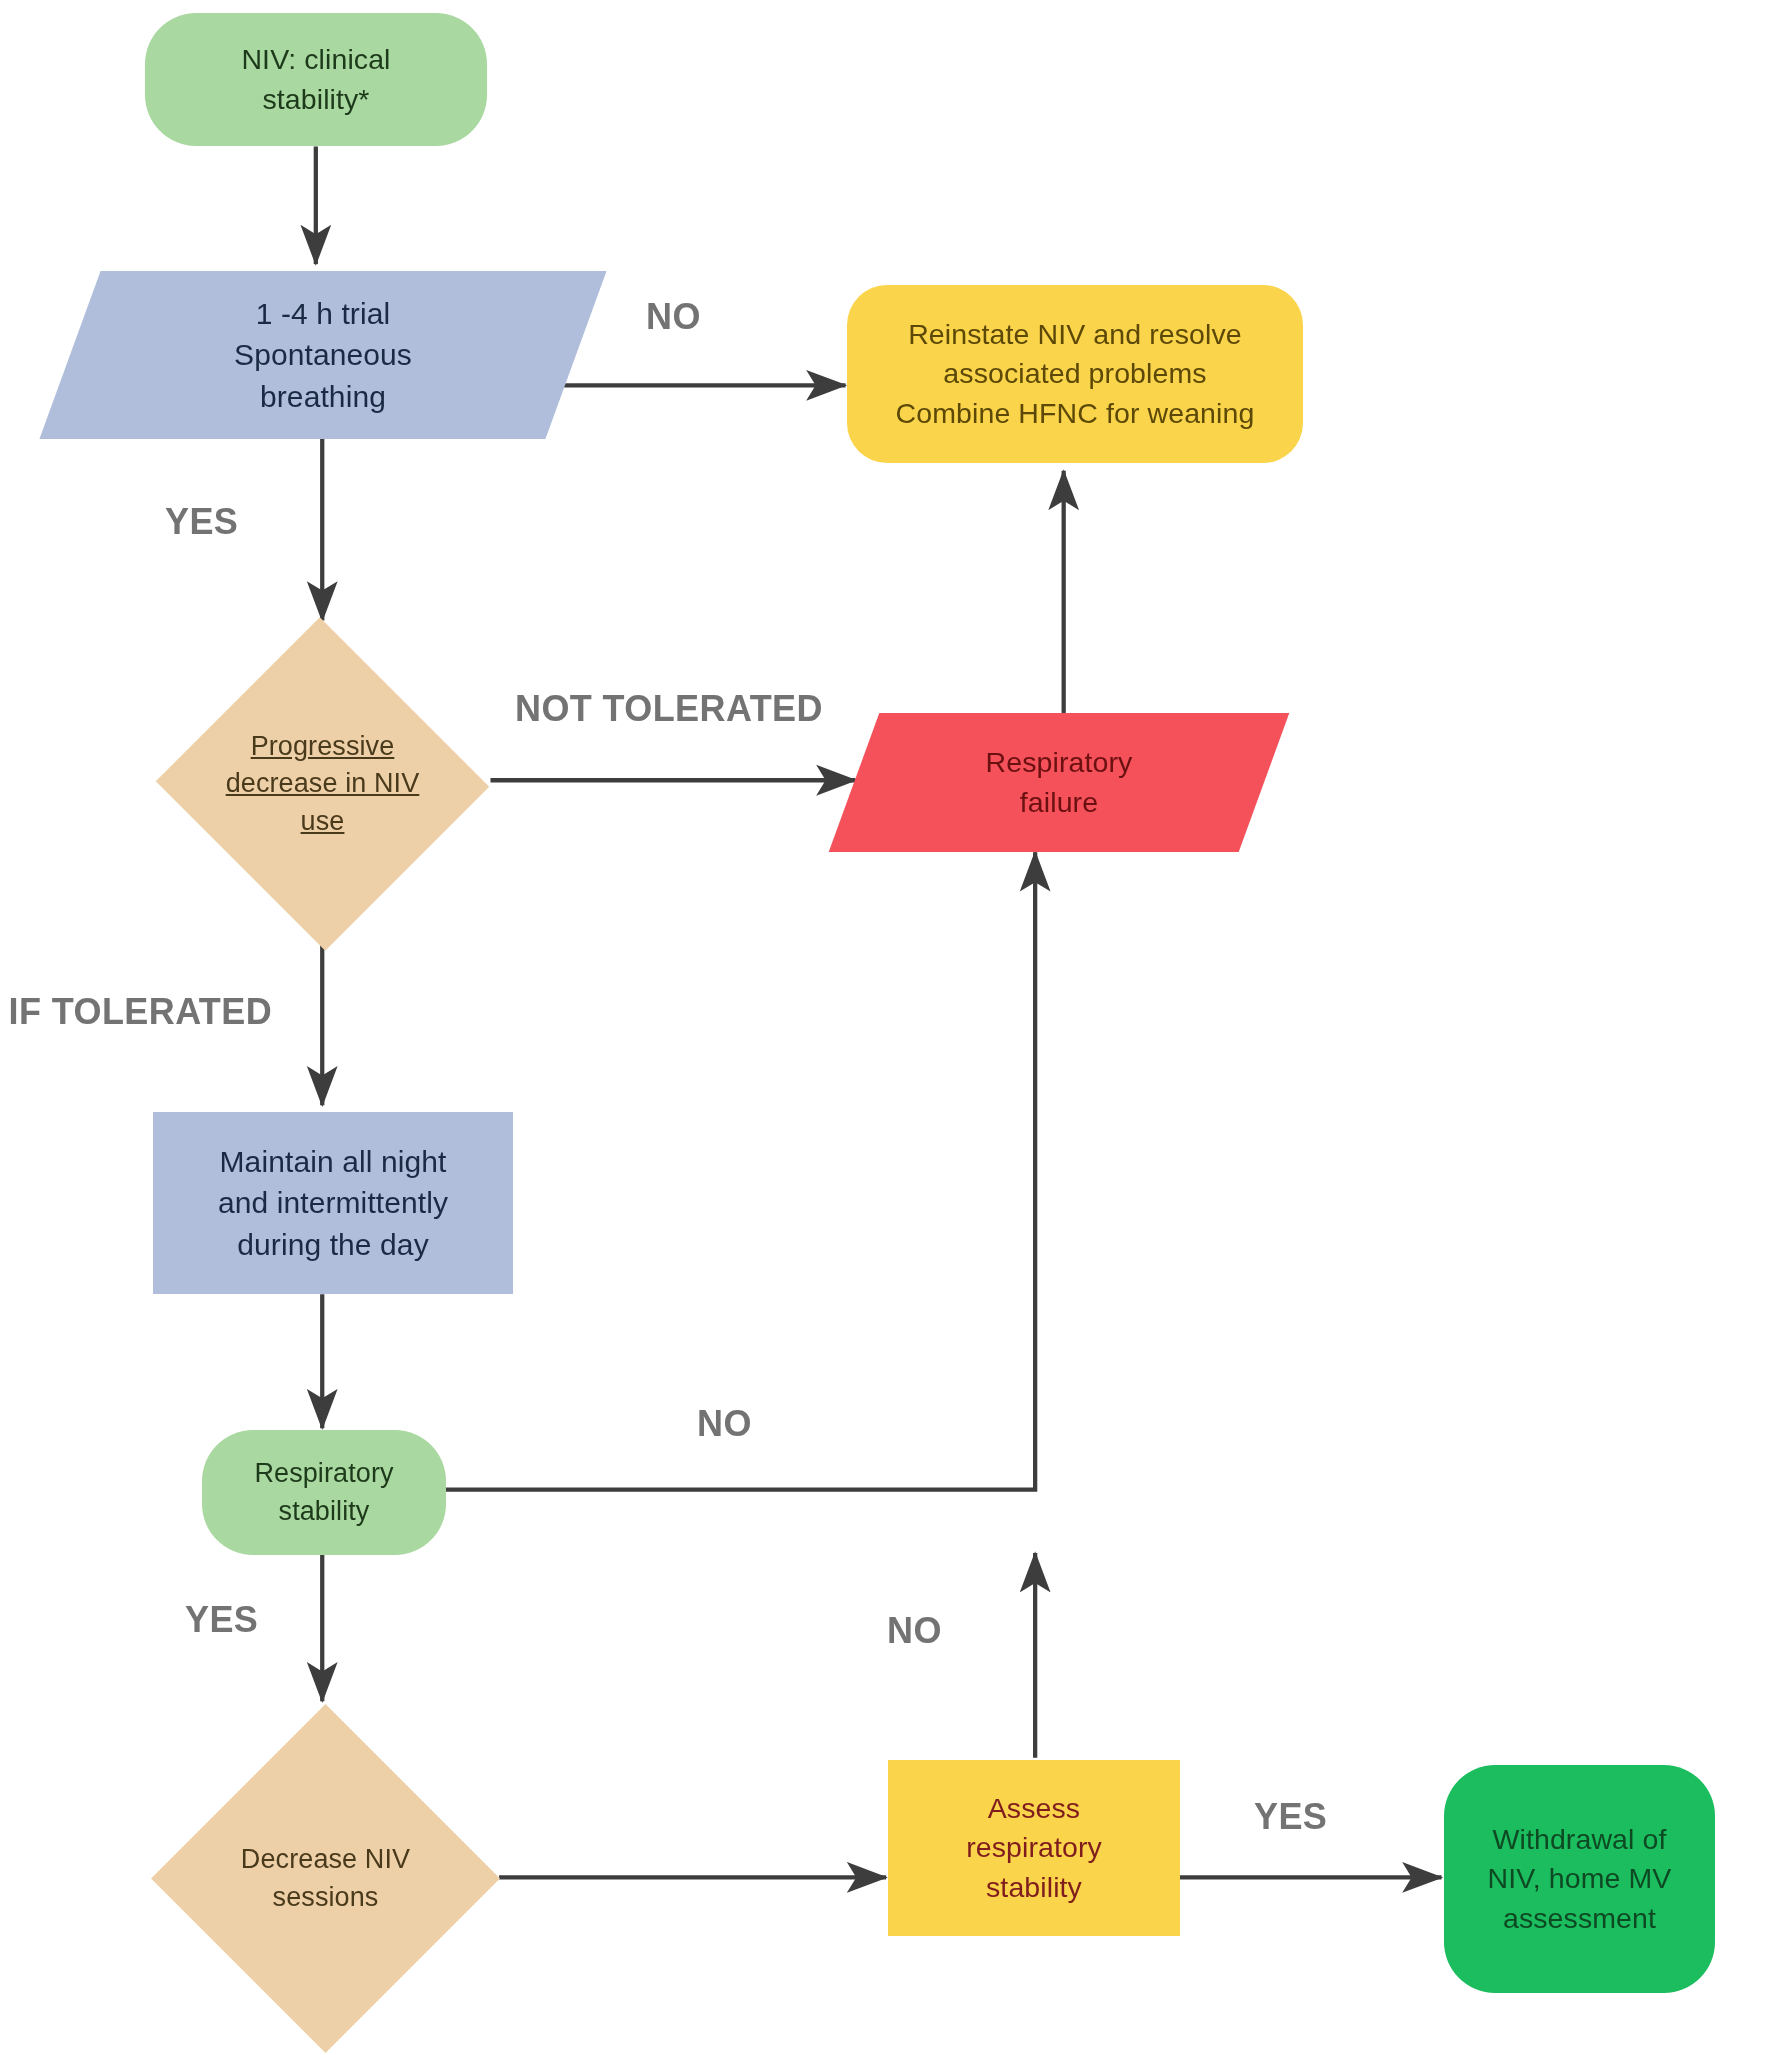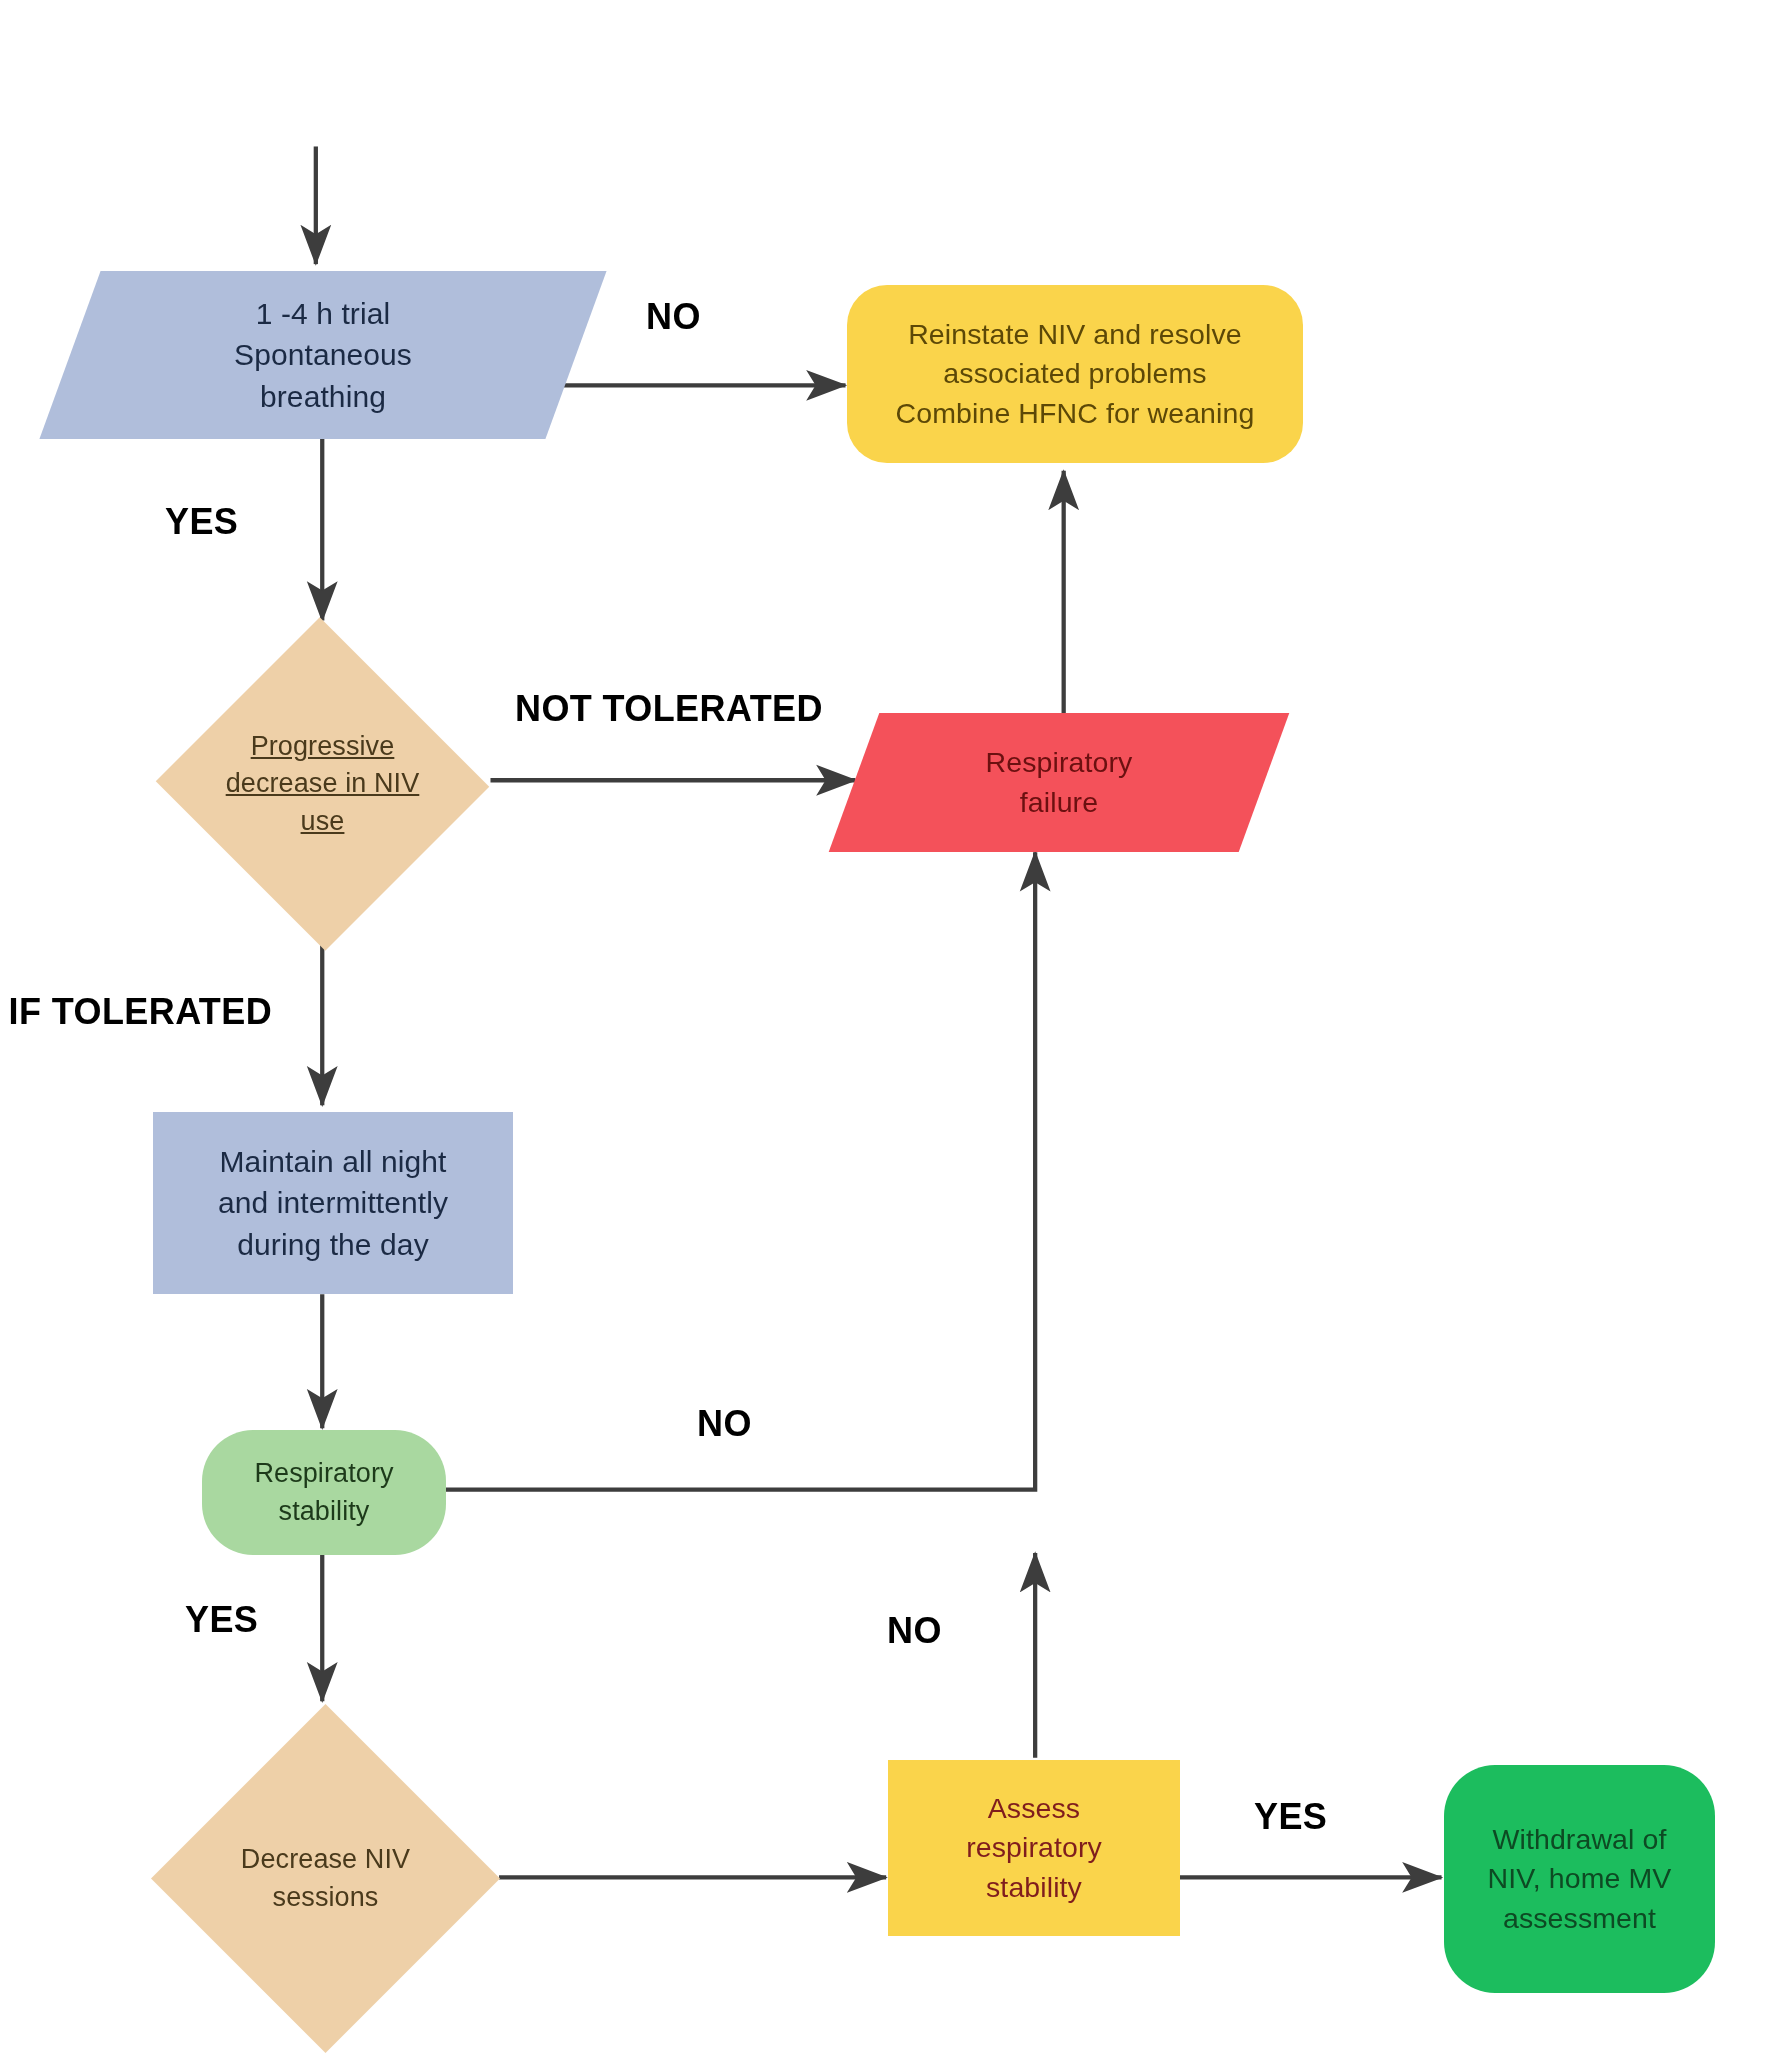--- a/index.html
+++ b/index.html
@@ -54,21 +54,21 @@
   .para .shape-bg {
     transform: skewX(-20deg);
   }
   .diamond .shape-bg {
     transform: rotate(45deg) scale(0.707);
   }
 
   .edge-label {
     position: absolute;
     font-weight: bold;
-    color: #000000;
+    color: #737373;
     letter-spacing: 0.4px;
     white-space: nowrap;
   }
 </style>
 </head>
 <body>
 
 <div id="canvas">
 
   <svg class="edges" viewBox="0 0 2508 2883">
@@ -98,20 +98,25 @@
       <path d="M452,2180 L452,2386"></path>
 
       <path d="M700,2633 L1243,2633"></path>
 
       <path d="M1452,2465 L1452,2178"></path>
 
       <path d="M1653,2633 L2022,2633"></path>
     </g>
   </svg>
 
+  <div class="node rounded-pill" style="left:145px; top:13px; width:342px; height:133px; color:#1d3a1a; font-size:28.5px;">
+    <div class="shape-bg" style="background:#a9d8a0;"></div>
+    <div class="txt">NIV: clinical
+stability*</div>
+  </div>
 
   <div class="node para" style="left:70px; top:271px; width:506px; height:168px; color:#1b2a44; font-size:30px;">
     <div class="shape-bg" style="background:#b0bedb;"></div>
     <div class="txt">1 -4 h trial
 Spontaneous
 breathing</div>
   </div>
 
   <div class="node rounded-soft" style="left:847px; top:285px; width:456px; height:178px; color:#5c4807; font-size:28.5px;">
     <div class="shape-bg" style="background:#fad44b;"></div>

